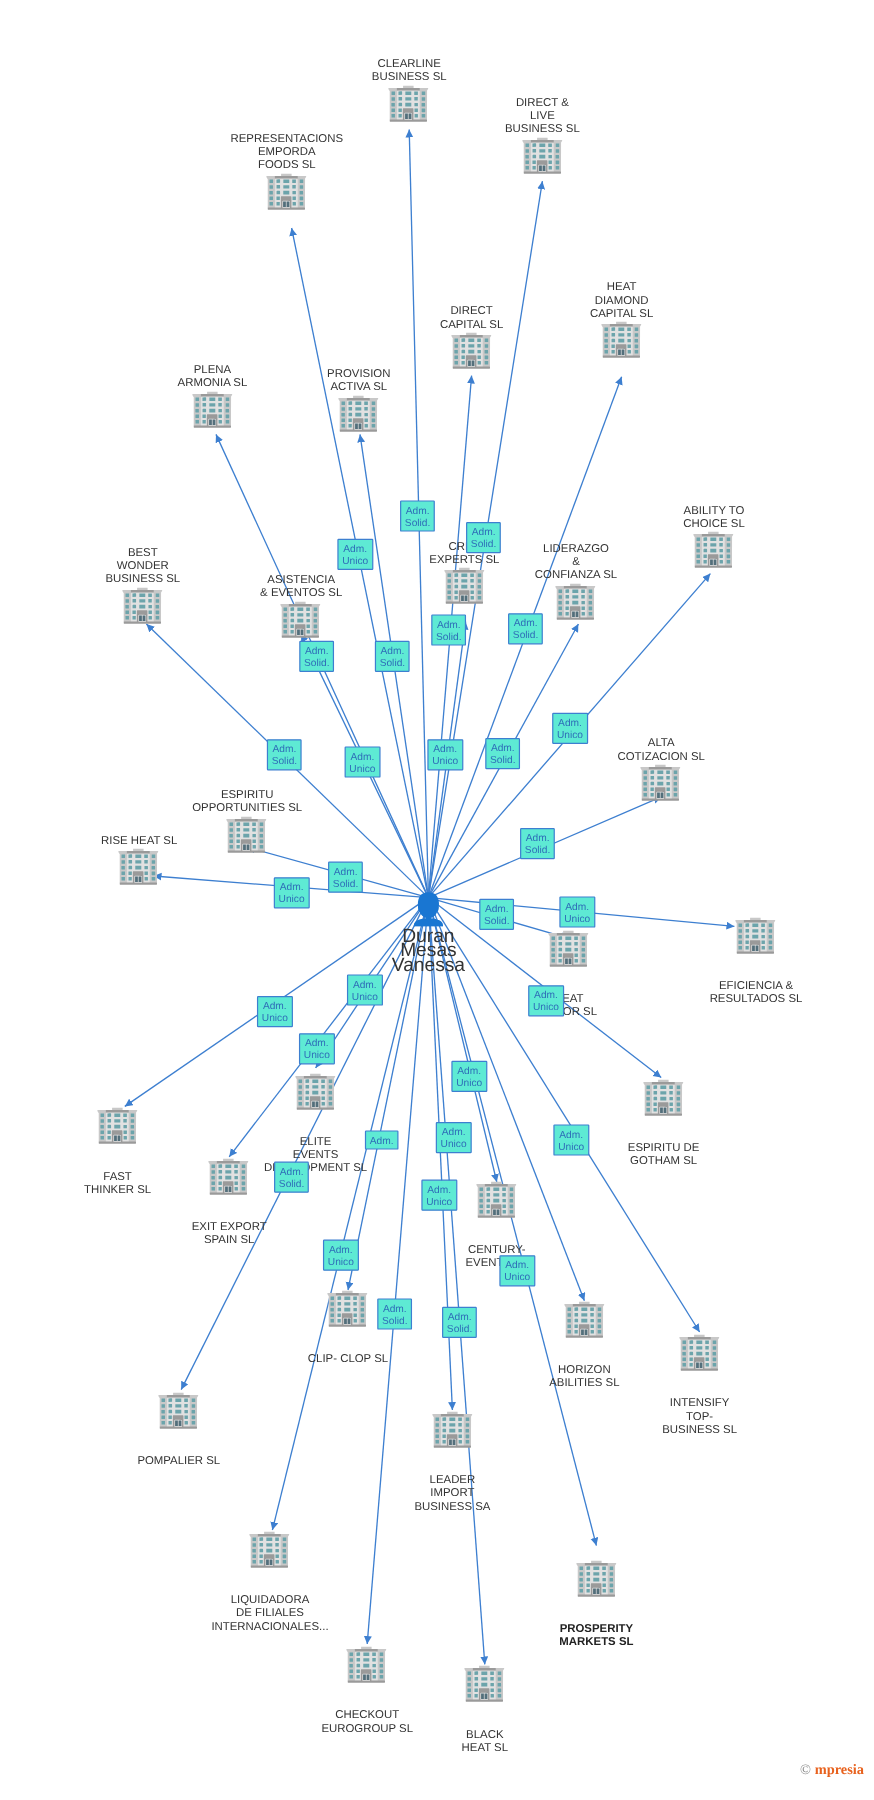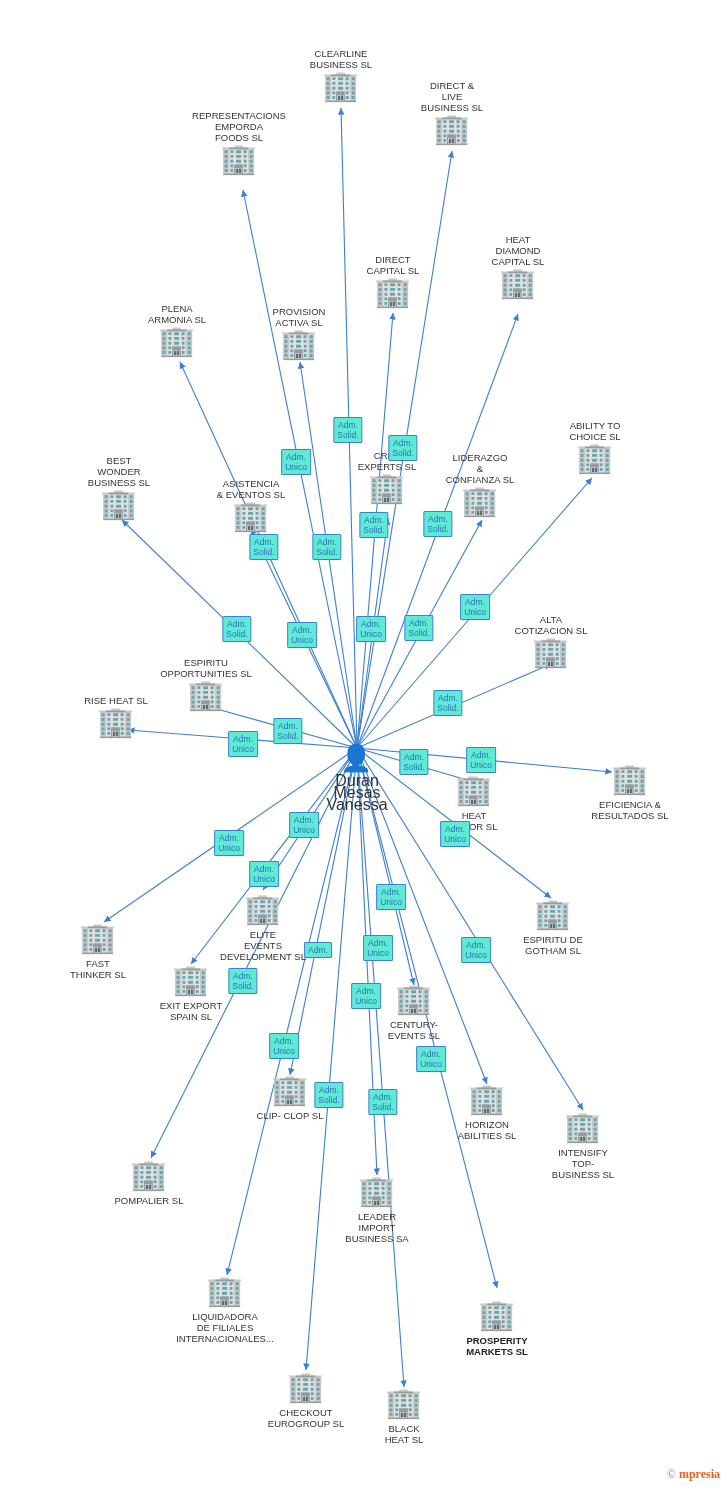--- a/index.html
+++ b/index.html
@@ -39,21 +39,21 @@
   }
   .node.highlight .glyph {
     color: #f04b16;
   }
   .node .caption {
     display: block;
     font-size: 9.5px;
     line-height: 11px;
     color: #333333;
     white-space: pre-line;
-    margin-top: 1px;
+    margin-top: 18px;
   }
   .node.highlight .caption {
     color: #222222;
     font-weight: bold;
   }
   .node.cap-above .caption {
     margin: 0 0 1px 0;
   }
   .person {
     position: absolute;

